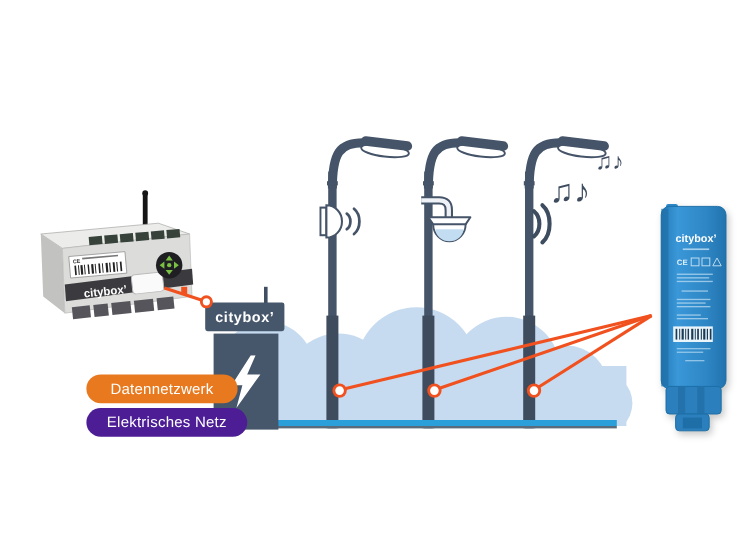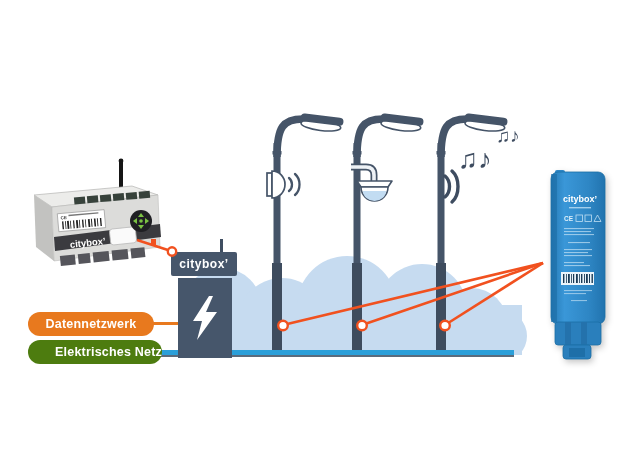--- a/index.html
+++ b/index.html
@@ -22,23 +22,23 @@
   .stub-orange{left:150px;top:322px;width:32px;height:3px;background:#E8791E;z-index:2;}
   
   .cab-antenna{left:220px;top:239px;width:3px;height:14px;background:#3F4E61;z-index:4;}
   .cab-header{left:171px;top:252px;width:66px;height:24px;background:#46566B;border-radius:2px;
     display:flex;align-items:center;justify-content:center;z-index:4;}
   .cab-header span{color:#fff;font-weight:bold;font-size:12px;letter-spacing:.5px;}
   .cab-body{left:178px;top:278px;width:54px;height:80px;background:#46566B;z-index:4;
     display:flex;align-items:center;justify-content:center;}
   
   .pill{height:24px;border-radius:13px;display:flex;align-items:center;justify-content:center;
-    color:#fff;font-weight:bold;font-size:12.5px;z-index:30;letter-spacing:.2px;}
+    color:#fff;font-weight:normal;font-size:12.5px;z-index:30;letter-spacing:.2px;margin-left:44px;}
   .pill.orange{left:28px;top:312px;width:126px;background:#E8791E;}
-  .pill.blue{left:28px;top:340px;width:134px;background:#4d7c0f;justify-content:flex-end;}
+  .pill.blue{left:28px;top:340px;width:134px;background:#4c1d95;}
   
   .gateway{left:18px;top:155px;width:148px;height:112px;z-index:4;}
   .module{left:547px;top:170px;width:62px;height:190px;z-index:4;
     filter:drop-shadow(2px 3px 3px rgba(0,0,0,.22));}
   
   .lines{left:0;top:0;width:630px;height:463px;z-index:20;pointer-events:none;}
   
   .notes{color:#3E4C60;z-index:5;line-height:1;}
   .notes.large{left:458px;top:146px;font-size:27px;}
   .notes.small{left:496px;top:126px;font-size:19px;}

